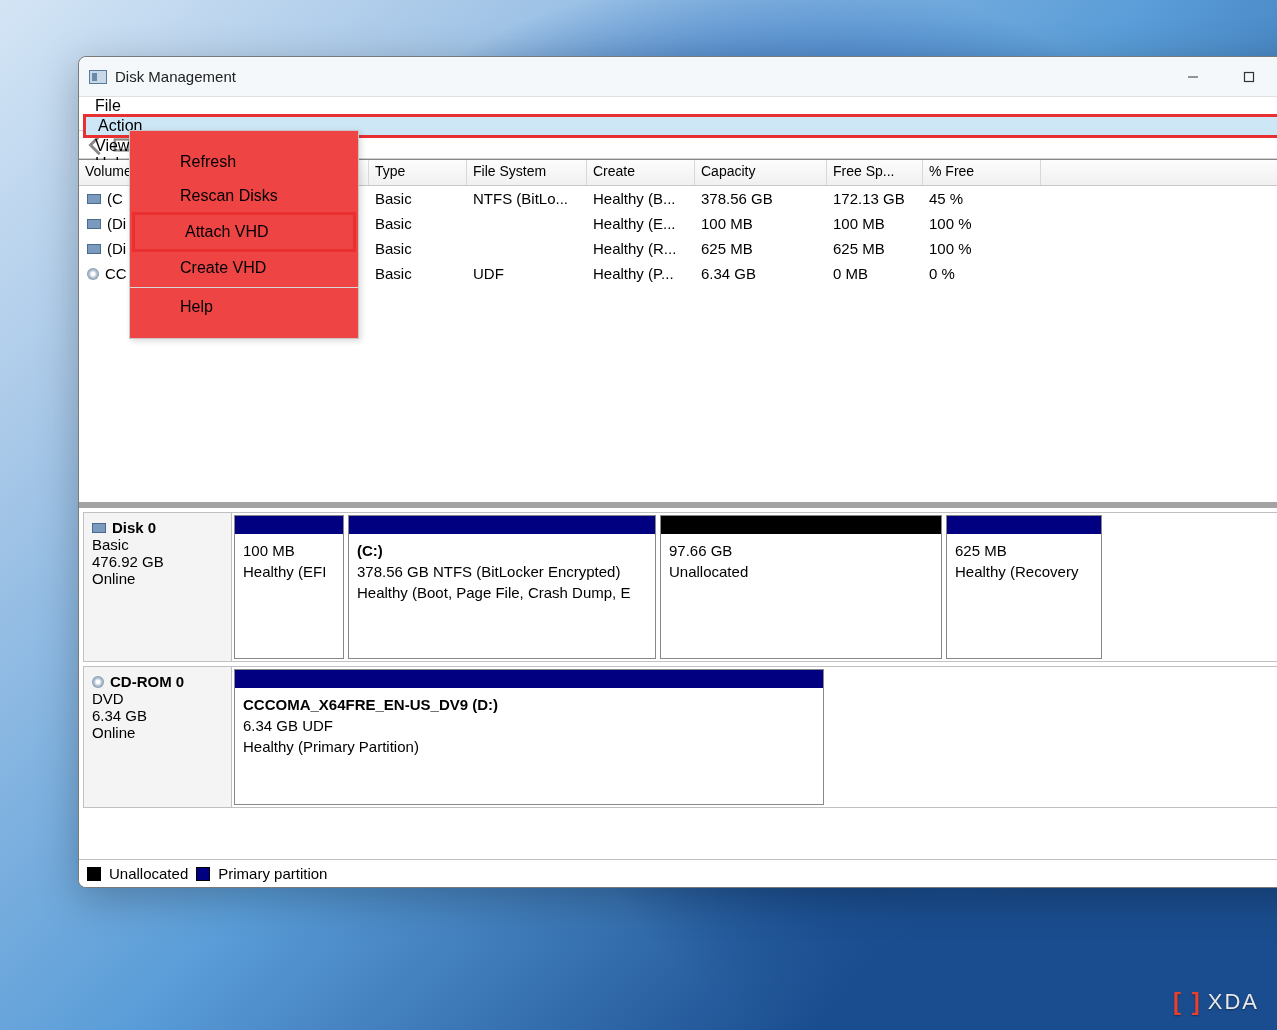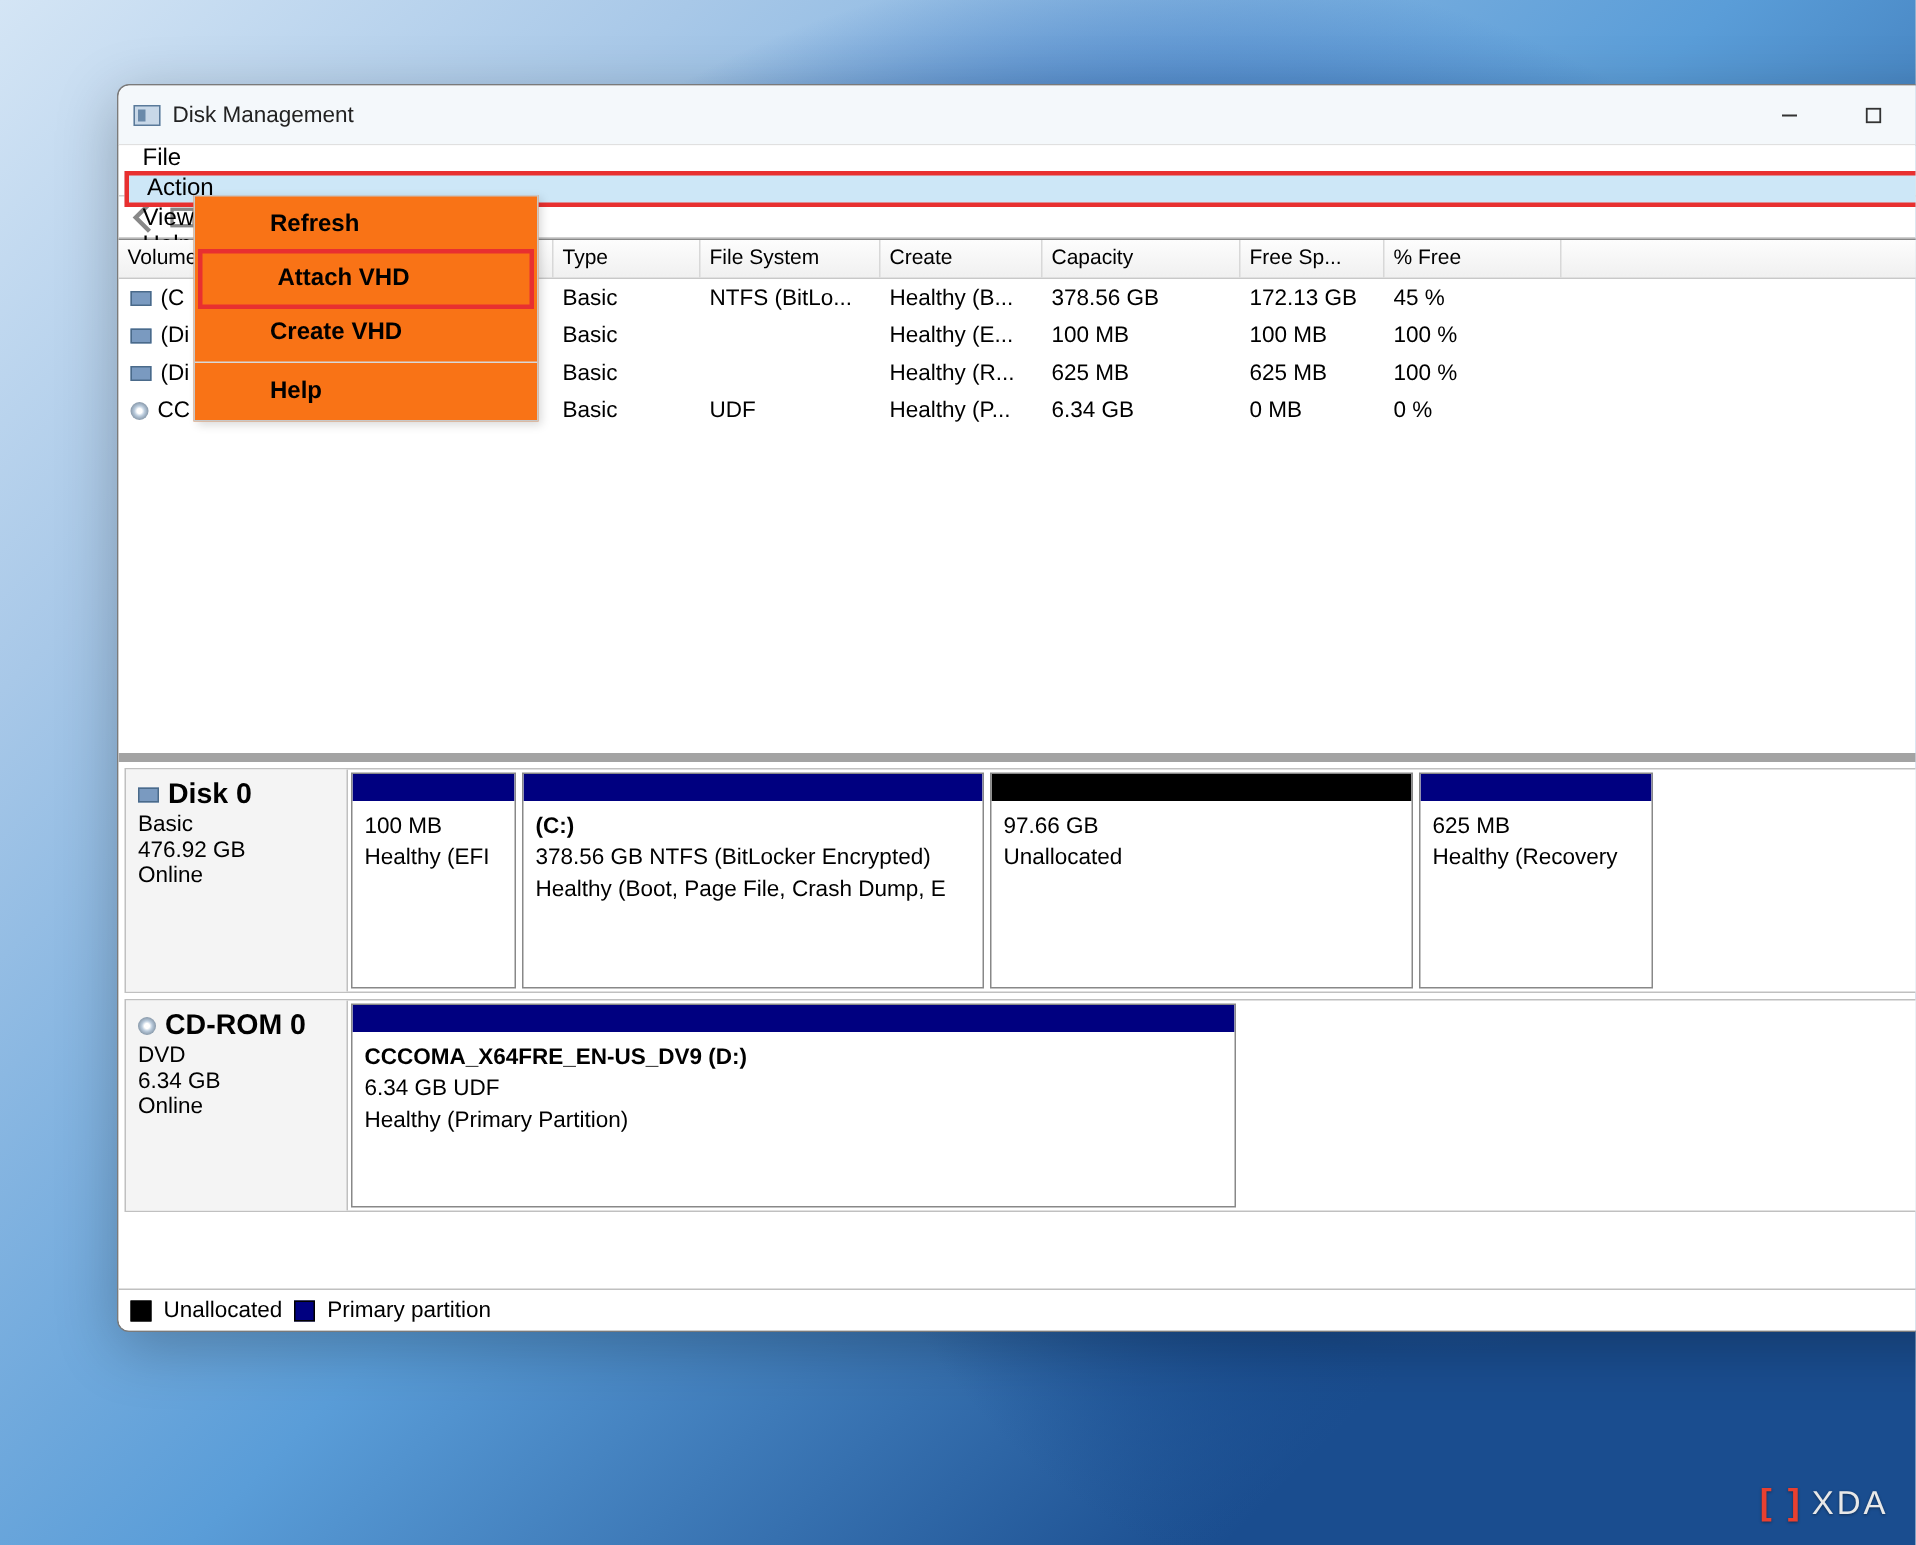--- a/index.html
+++ b/index.html
@@ -68,26 +68,25 @@
   }
   .menu-item.highlight {
     background: #cde7f7;
     border: 3px solid #e83030;
     margin: -1px 0;
   }
   .dropdown {
     position: absolute;
     left: 50px; top: 33px;
     width: 230px;
-    background: #f97316;
+    background: #ef4444;
     border: 1px solid #c8c8c8;
     box-shadow: 2px 2px 6px rgba(0,0,0,0.15);
     z-index: 100;
-    padding: 2px 0;
-    font-weight: bold;
+    padding: 14px 0;
   }
   .dd-item {
     padding: 8px 0 8px 50px;
     font-size: 16px; color: #000;
   }
   .dd-item.hl {
     border: 3px solid #e83030;
     margin: -1px 2px;
   }
   .dd-sep { height:1px; background:#d8d8d8; margin: 2px 0; }
@@ -127,21 +126,21 @@
   .gv-rows { flex:1; overflow:auto;}
   .gv-scroll { width:20px; background:#f0f0f0; border-left:1px solid #d0d0d0;}
   .disk-row {
     display:flex; border:1px solid #c0c0c0; margin: 4px; height:150px; background:#fff;
   }
   .disk-label {
     width:148px; border-right:1px solid #c0c0c0;
     background:#f4f4f4; padding: 6px 8px; font-size:15px;
     display:flex; flex-direction:column;
   }
-  .disk-label b { font-size: 19px; display:flex; align-items:center; gap:6px;}
+  .disk-label b { font-size: 15px; display:flex; align-items:center; gap:6px;}
   .disk-parts { flex:1; display:flex; padding:2px; gap:4px;}
   .part {
     border:1px solid #888; display:flex; flex-direction:column;
     background:#fff; overflow:hidden;
   }
   .part-hdr { height:18px; background:#000080; }
   .part-hdr.black { background:#000; }
   .part-body { flex:1; padding: 6px 8px; font-size:15px; line-height:1.4; overflow:hidden; white-space:nowrap;}
   .legend {
     height:28px; border-top:1px solid #c0c0c0; background:#fff;
@@ -188,20 +187,21 @@
   </div>
 
   <div class="menubar">
     <div class="menu-item">File</div>
     <div class="menu-item highlight">Action</div>
     <div class="menu-item">View</div>
     <div class="menu-item">Help</div>
 
     <div class="dropdown">
       <div class="dd-item">Refresh</div>
+      <div class="dd-item">Rescan Disks</div>
       <div class="dd-item hl">Attach VHD</div>
       <div class="dd-item">Create VHD</div>
       <div class="dd-sep"></div>
       <div class="dd-item">Help</div>
     </div>
   </div>
 
   <div class="toolbar">
     <div class="tb-btn">
         <svg viewBox="0 0 12 12">

